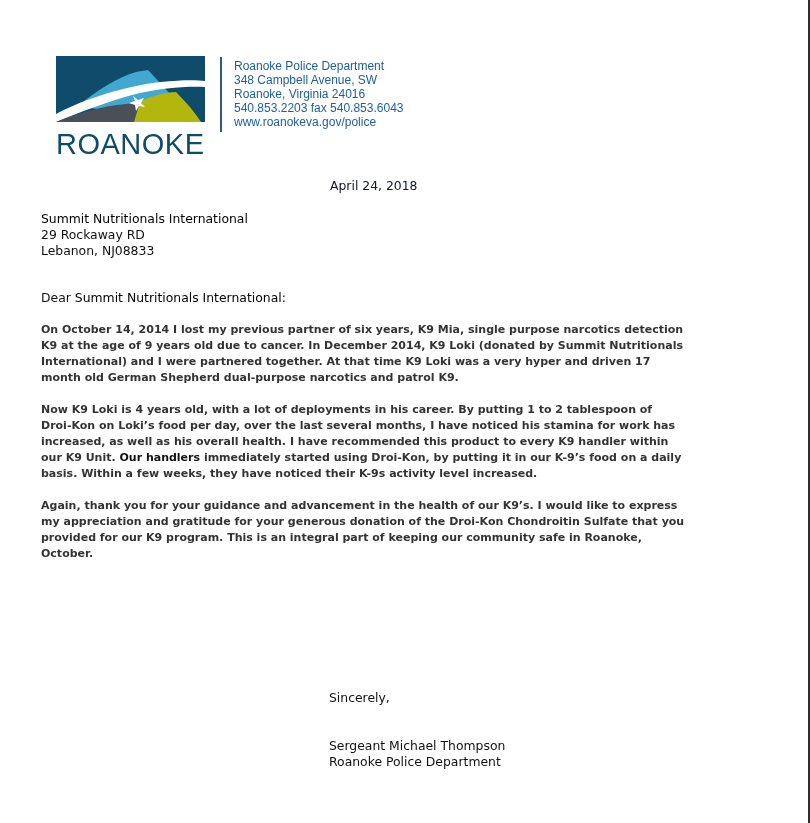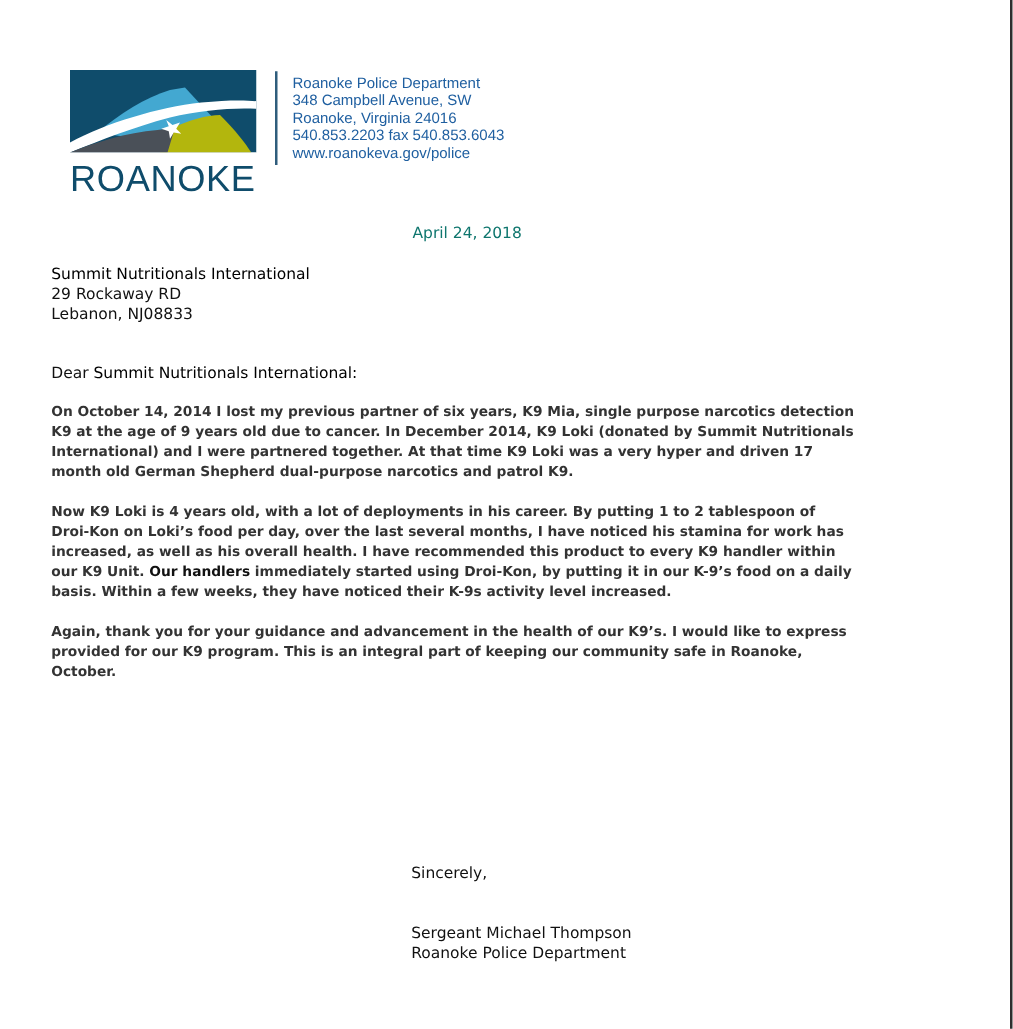--- a/index.html
+++ b/index.html
@@ -61,21 +61,21 @@
     .letterhead-info div { white-space: nowrap; }
 
     .text {
       position: absolute;
       font-family: "DejaVu Sans", sans-serif;
       font-size: 12.4px;
       line-height: 16px;
       color: #222;
       white-space: nowrap;
     }
-    .date { left: 330px; top: 178px; color: #0f766e; }
+    .date { left: 330px; top: 178px; color: #0f172a; }
     .addr { left: 41px; top: 211px; }
     .addr div { height: 16px; }
     .slate { color: #000000; }
     .greeting { left: 41px; top: 290px; }
     .greeting .dear { color: #111; }
     .para {
       position: absolute;
       left: 41px;
       width: 700px;
       font-family: "DejaVu Sans", sans-serif;
@@ -150,20 +150,21 @@
   <div class="para p2">
     <span class="line">Now K9 Loki is 4 years old, with a lot of deployments in his career. By putting 1 to 2 tablespoon of</span>
     <span class="line">Droi-Kon on Loki’s food per day, over the last several months, I have noticed his stamina for work has</span>
     <span class="line">increased, as well as his overall health. I have recommended this product to every K9 handler within</span>
     <span class="line"><span>our K9 Unit. </span><span class="dark">Our handlers</span><span> immediately started using Droi-Kon, by putting it in our K-9’s food on a daily</span></span>
     <span class="line">basis. Within a few weeks, they have noticed their K-9s activity level increased.</span>
   </div>
 
   <div class="para p3">
     <span class="line">Again, thank you for your guidance and advancement in the health of our K9’s. I would like to express</span>
+    <span class="line">my appreciation and gratitude for your generous donation of the Droi-Kon Chondroitin Sulfate that you</span>
     <span class="line">provided for our K9 program. This is an integral part of keeping our community safe in Roanoke,</span>
     <span class="line">October.</span>
   </div>
 
   <div class="text closing">Sincerely,</div>
 
   <div class="text sig">
     <div>Sergeant Michael Thompson</div>
     <div>Roanoke Police Department</div>
   </div>

